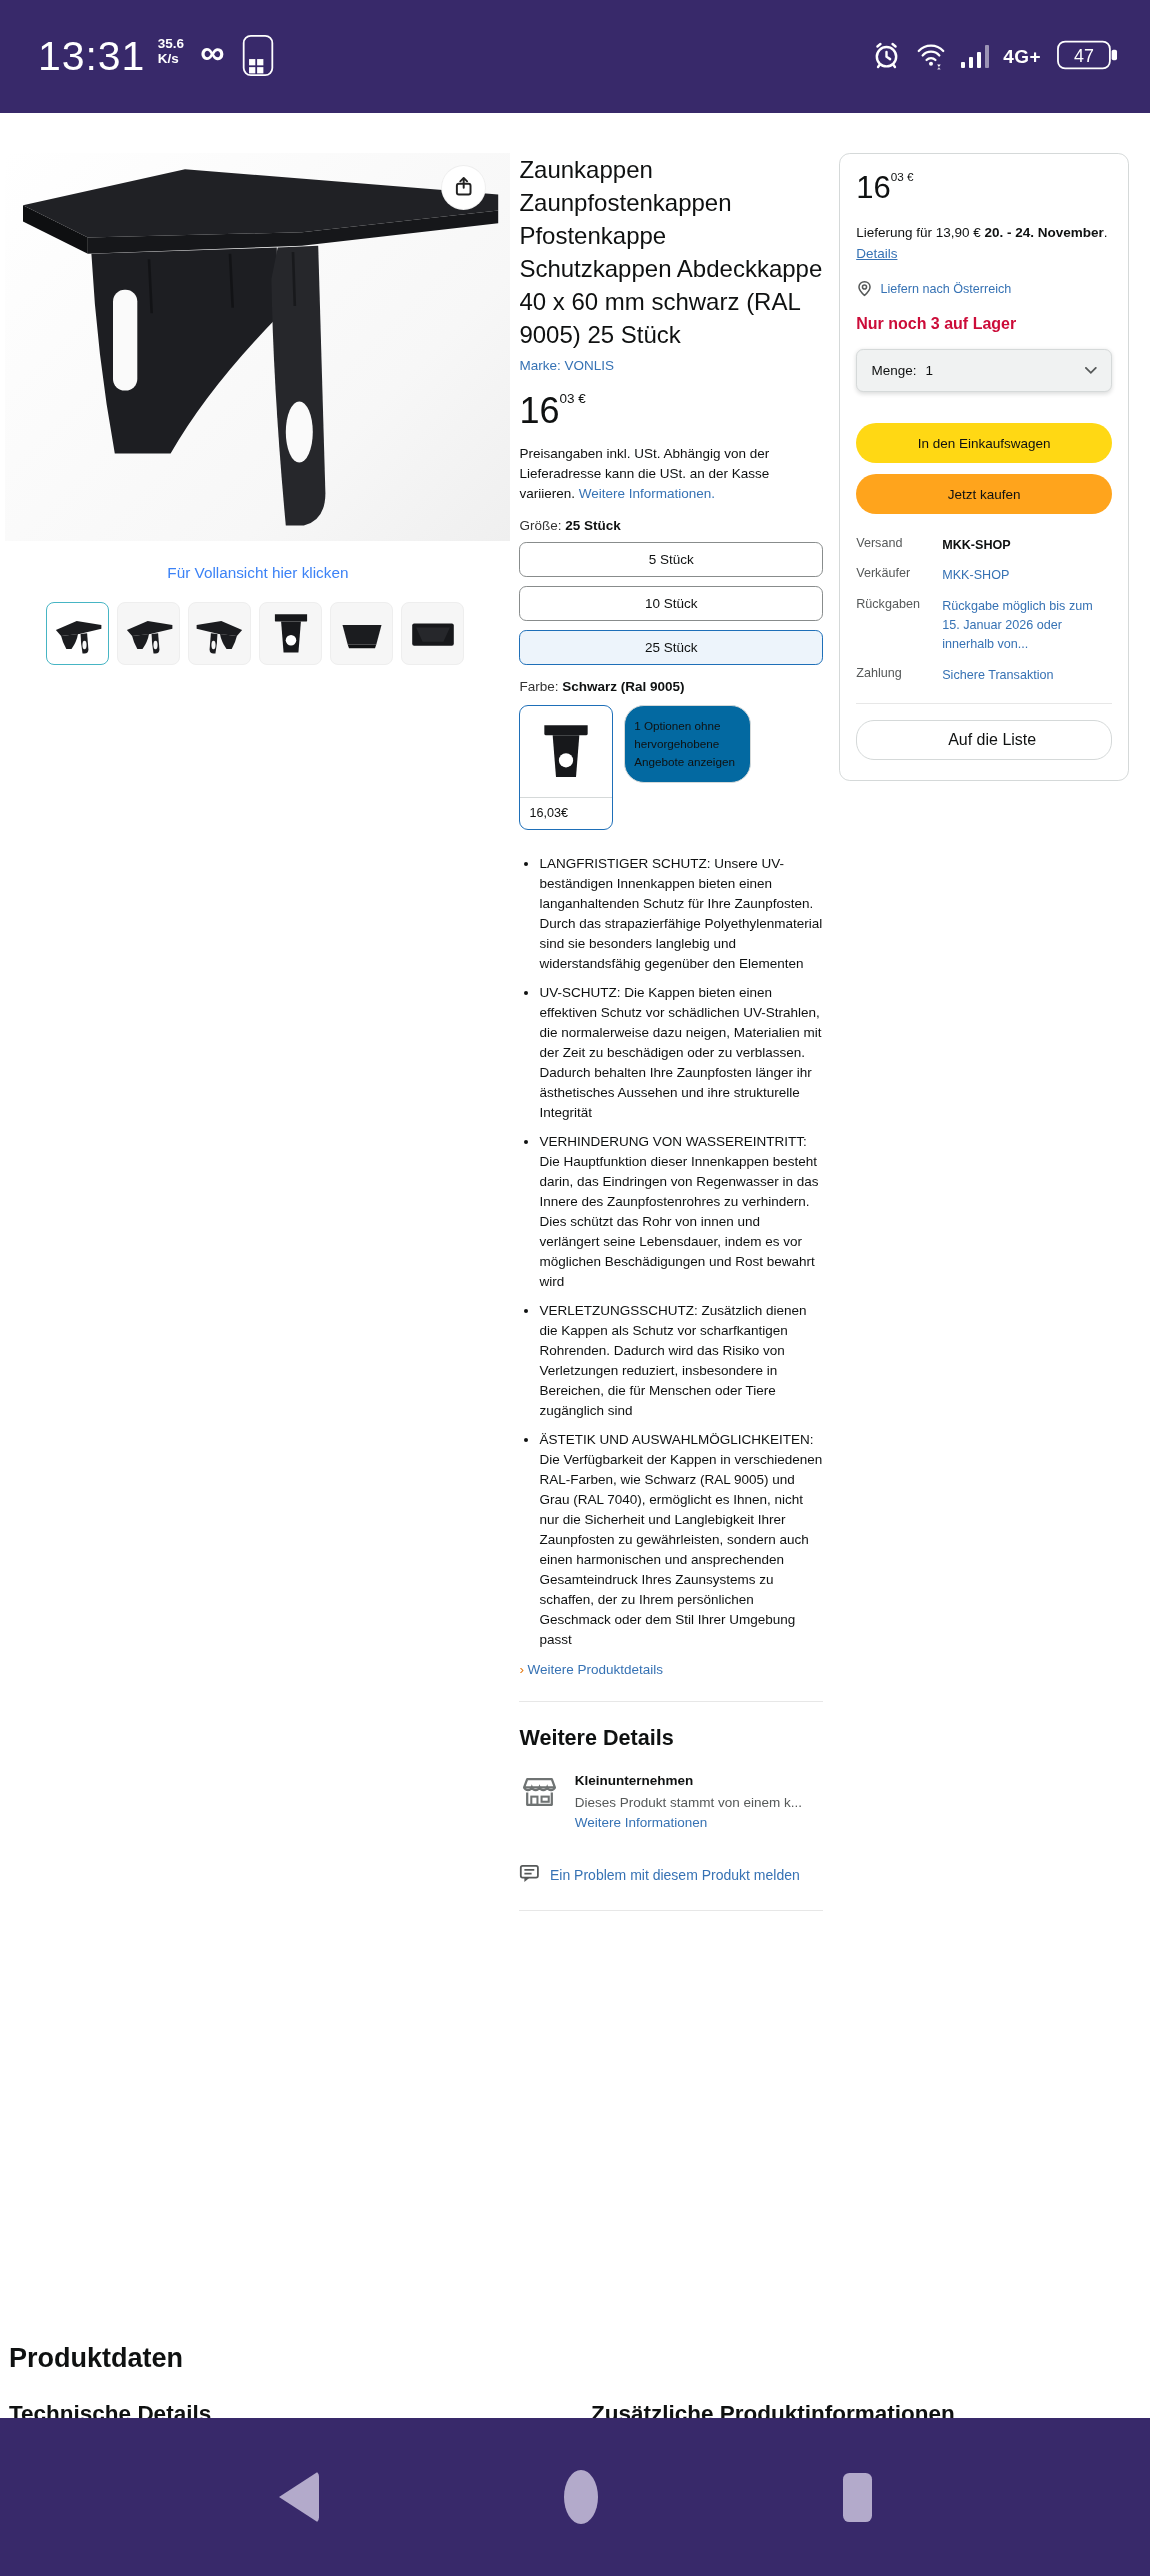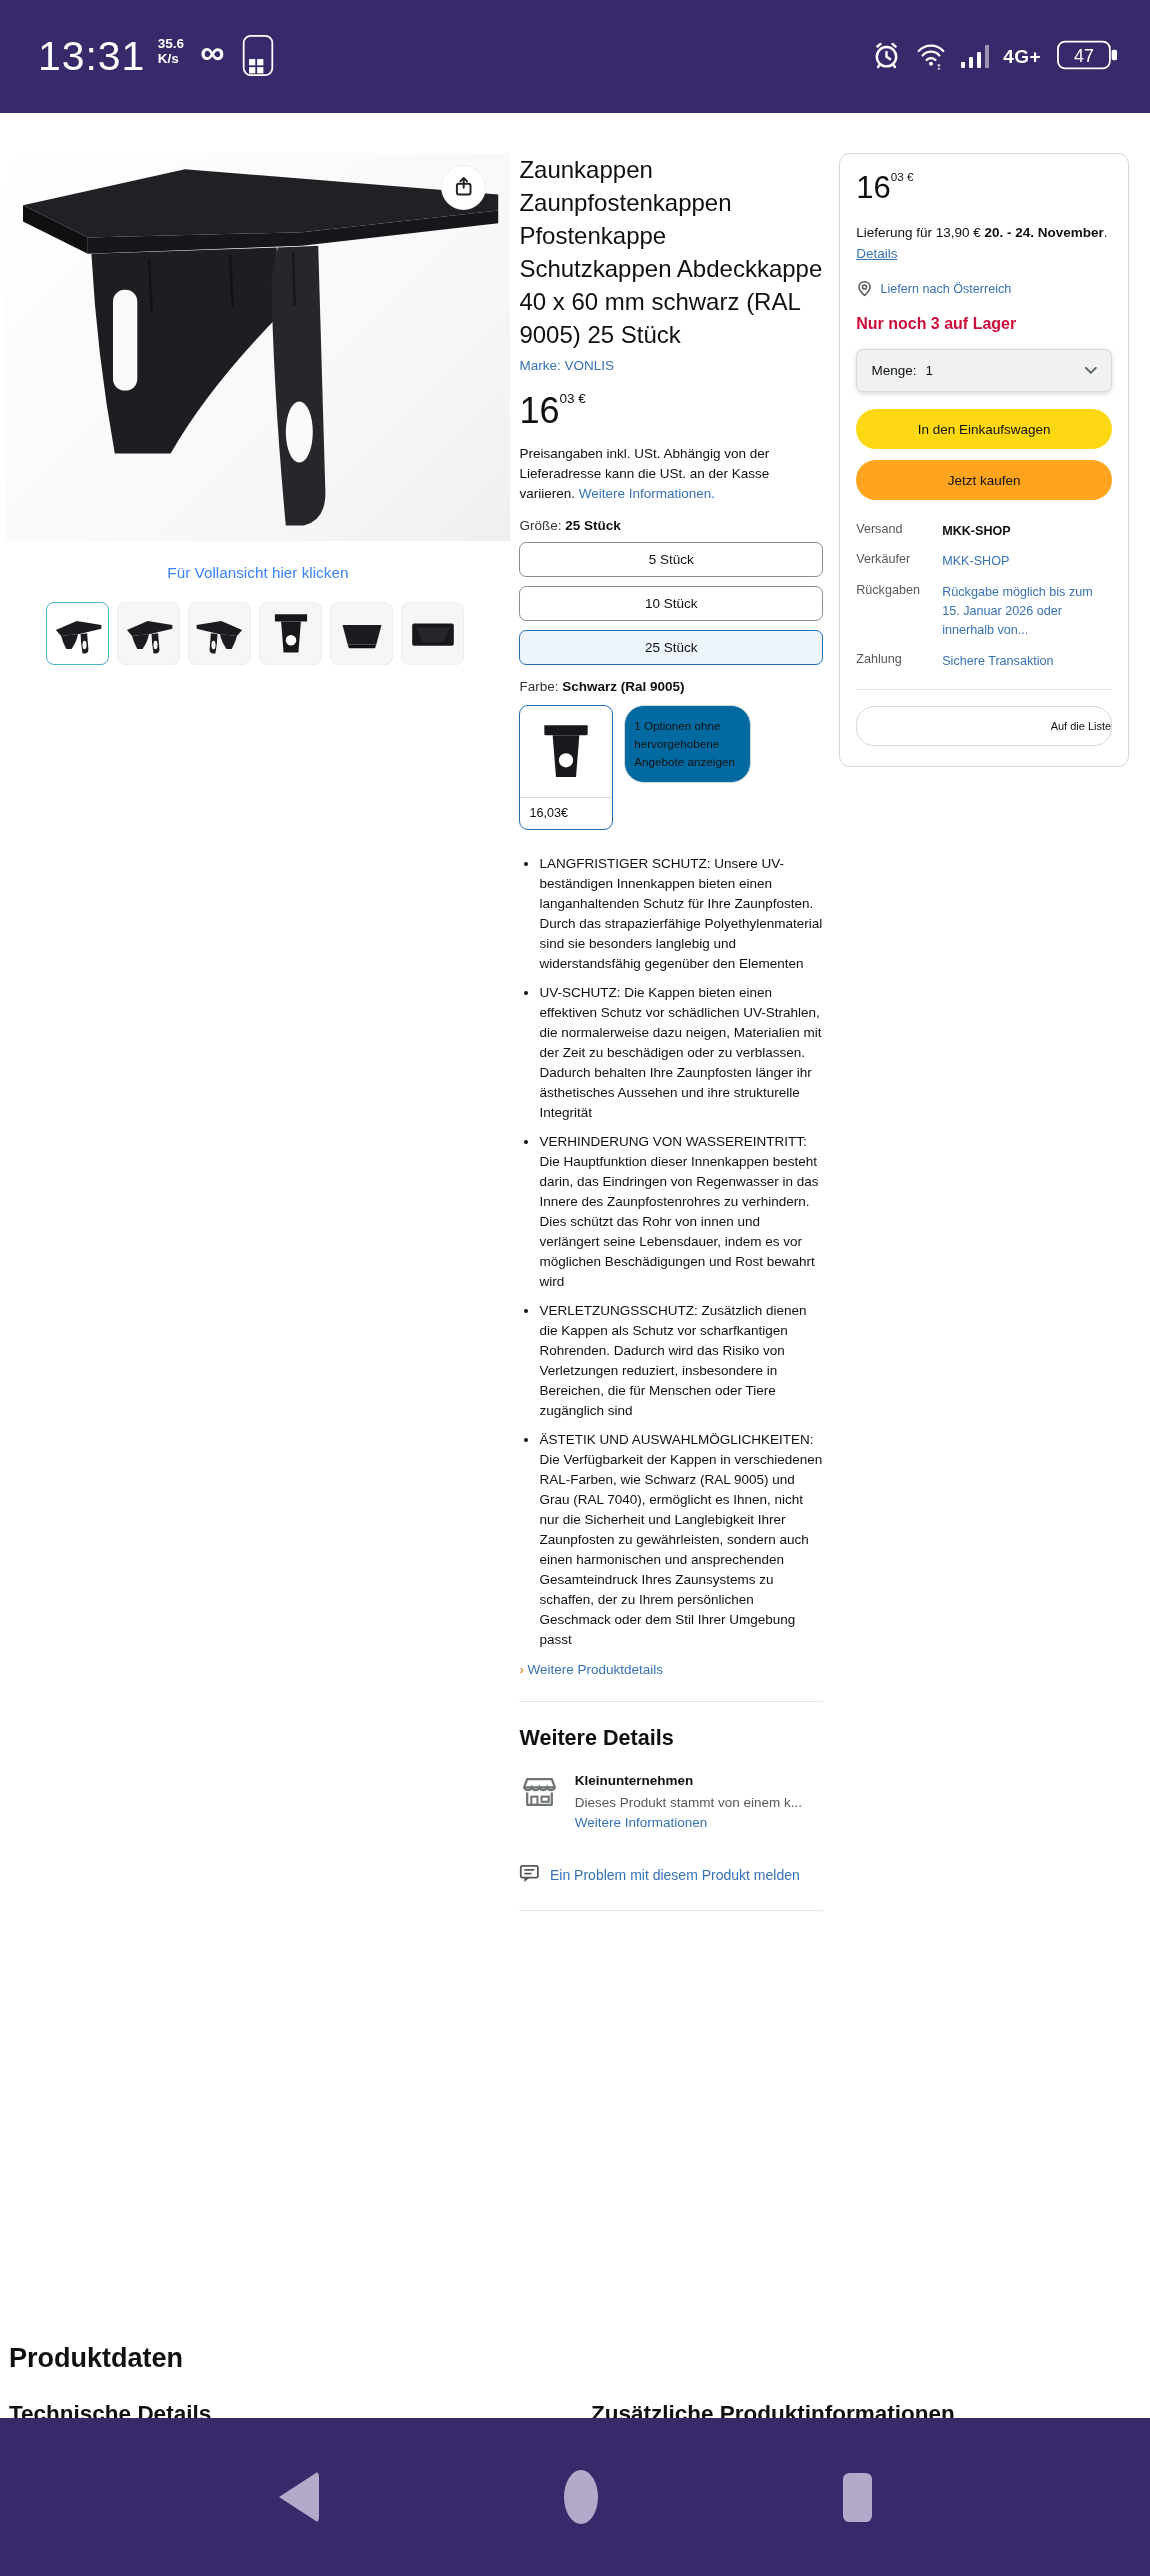--- a/index.html
+++ b/index.html
@@ -79,31 +79,31 @@
   .bb-price { font-size:11.7px; }
   .bb-price .whole { font-size:31px; line-height:1; }
   .bb-price sup { font-size:11.7px; top:-1em; position:relative; }
   .bb-delivery { font-size:13.5px; line-height:20.7px; margin-top:20px; }
   .bb-delivery a { color:#3672B4; text-decoration:underline; }
   .bb-pin { display:flex; align-items:center; gap:7.2px; margin-top:16px; font-size:12.6px; color:#3672B4; }
   .bb-stock { color:#CC0C39; font-size:16px; font-weight:bold; margin-top:18px; }
   .bb-qty { margin-top:16px; height:43px; background:#F0F2F2; border:0.9px solid #D5D9D9; border-radius:7.2px; box-shadow:0 1.8px 4.5px rgba(15,17,17,.15); display:flex; align-items:center; justify-content:space-between; padding:0 14.4px; font-size:13.5px; cursor:pointer; }
   .bb-qty .q { display:flex; gap:9px; }
   .btn { display:block; width:100%; height:40px; border:none; border-radius:20px; font-size:13.5px; font-family:inherit; cursor:pointer; color:#0F1111; }
-  .btn.cart { background:#FFD814; margin-top:17px; }
+  .btn.cart { background:#FFD814; margin-top:31px; }
   .btn.buy { background:#FFA41C; margin-top:10.8px; }
   .bb-table { margin-top:21.6px; }
   .bb-row { display:flex; margin-bottom:11.7px; font-size:12.6px; }
   .bb-row .lbl { width:86px; flex:none; color:#565959; }
   .bb-row .val { line-height:19px; }
   .val.plain { color:#0F1111; font-weight:bold; }
   .val.link { color:#3672B4; }
   .bb-seller-info { font-size:14.4px; line-height:22.5px; margin-top:21.6px; }
   .bb-div { border:none; border-top:0.9px solid #E7E7E7; margin:18px 0 16px; }
-  .btn.list { background:#fff; border:0.9px solid #D5D9D9; text-align:right; padding-left:16px; border-radius:18px; font-size:11px; }
+  .btn.list { background:#fff; border:0.9px solid #D5D9D9; text-align:center; padding-left:16px; border-radius:18px; font-size:16px; }
 
   
   .product-data { position:absolute; left:0; right:0; top:2214px; padding:16px 9px 0; background:#fff; }
   .pd-h2 { font-size:27px; font-weight:bold; }
   .pd-cols { display:flex; gap:32px; margin-top:27px; }
   .pd-col-l { width:550px; flex:none; }
   .pd-col-r { width:550px; flex:none; }
   .pd-h3 { font-size:22.5px; font-weight:bold; }
   .pd-col-r .pd-h3 { border-bottom:0.9px solid #8a8a8a; padding-bottom:14.4px; }
   .pd-table { margin-top:18px; border-top:0.9px solid #E3E3E3; margin-left:16px; }

